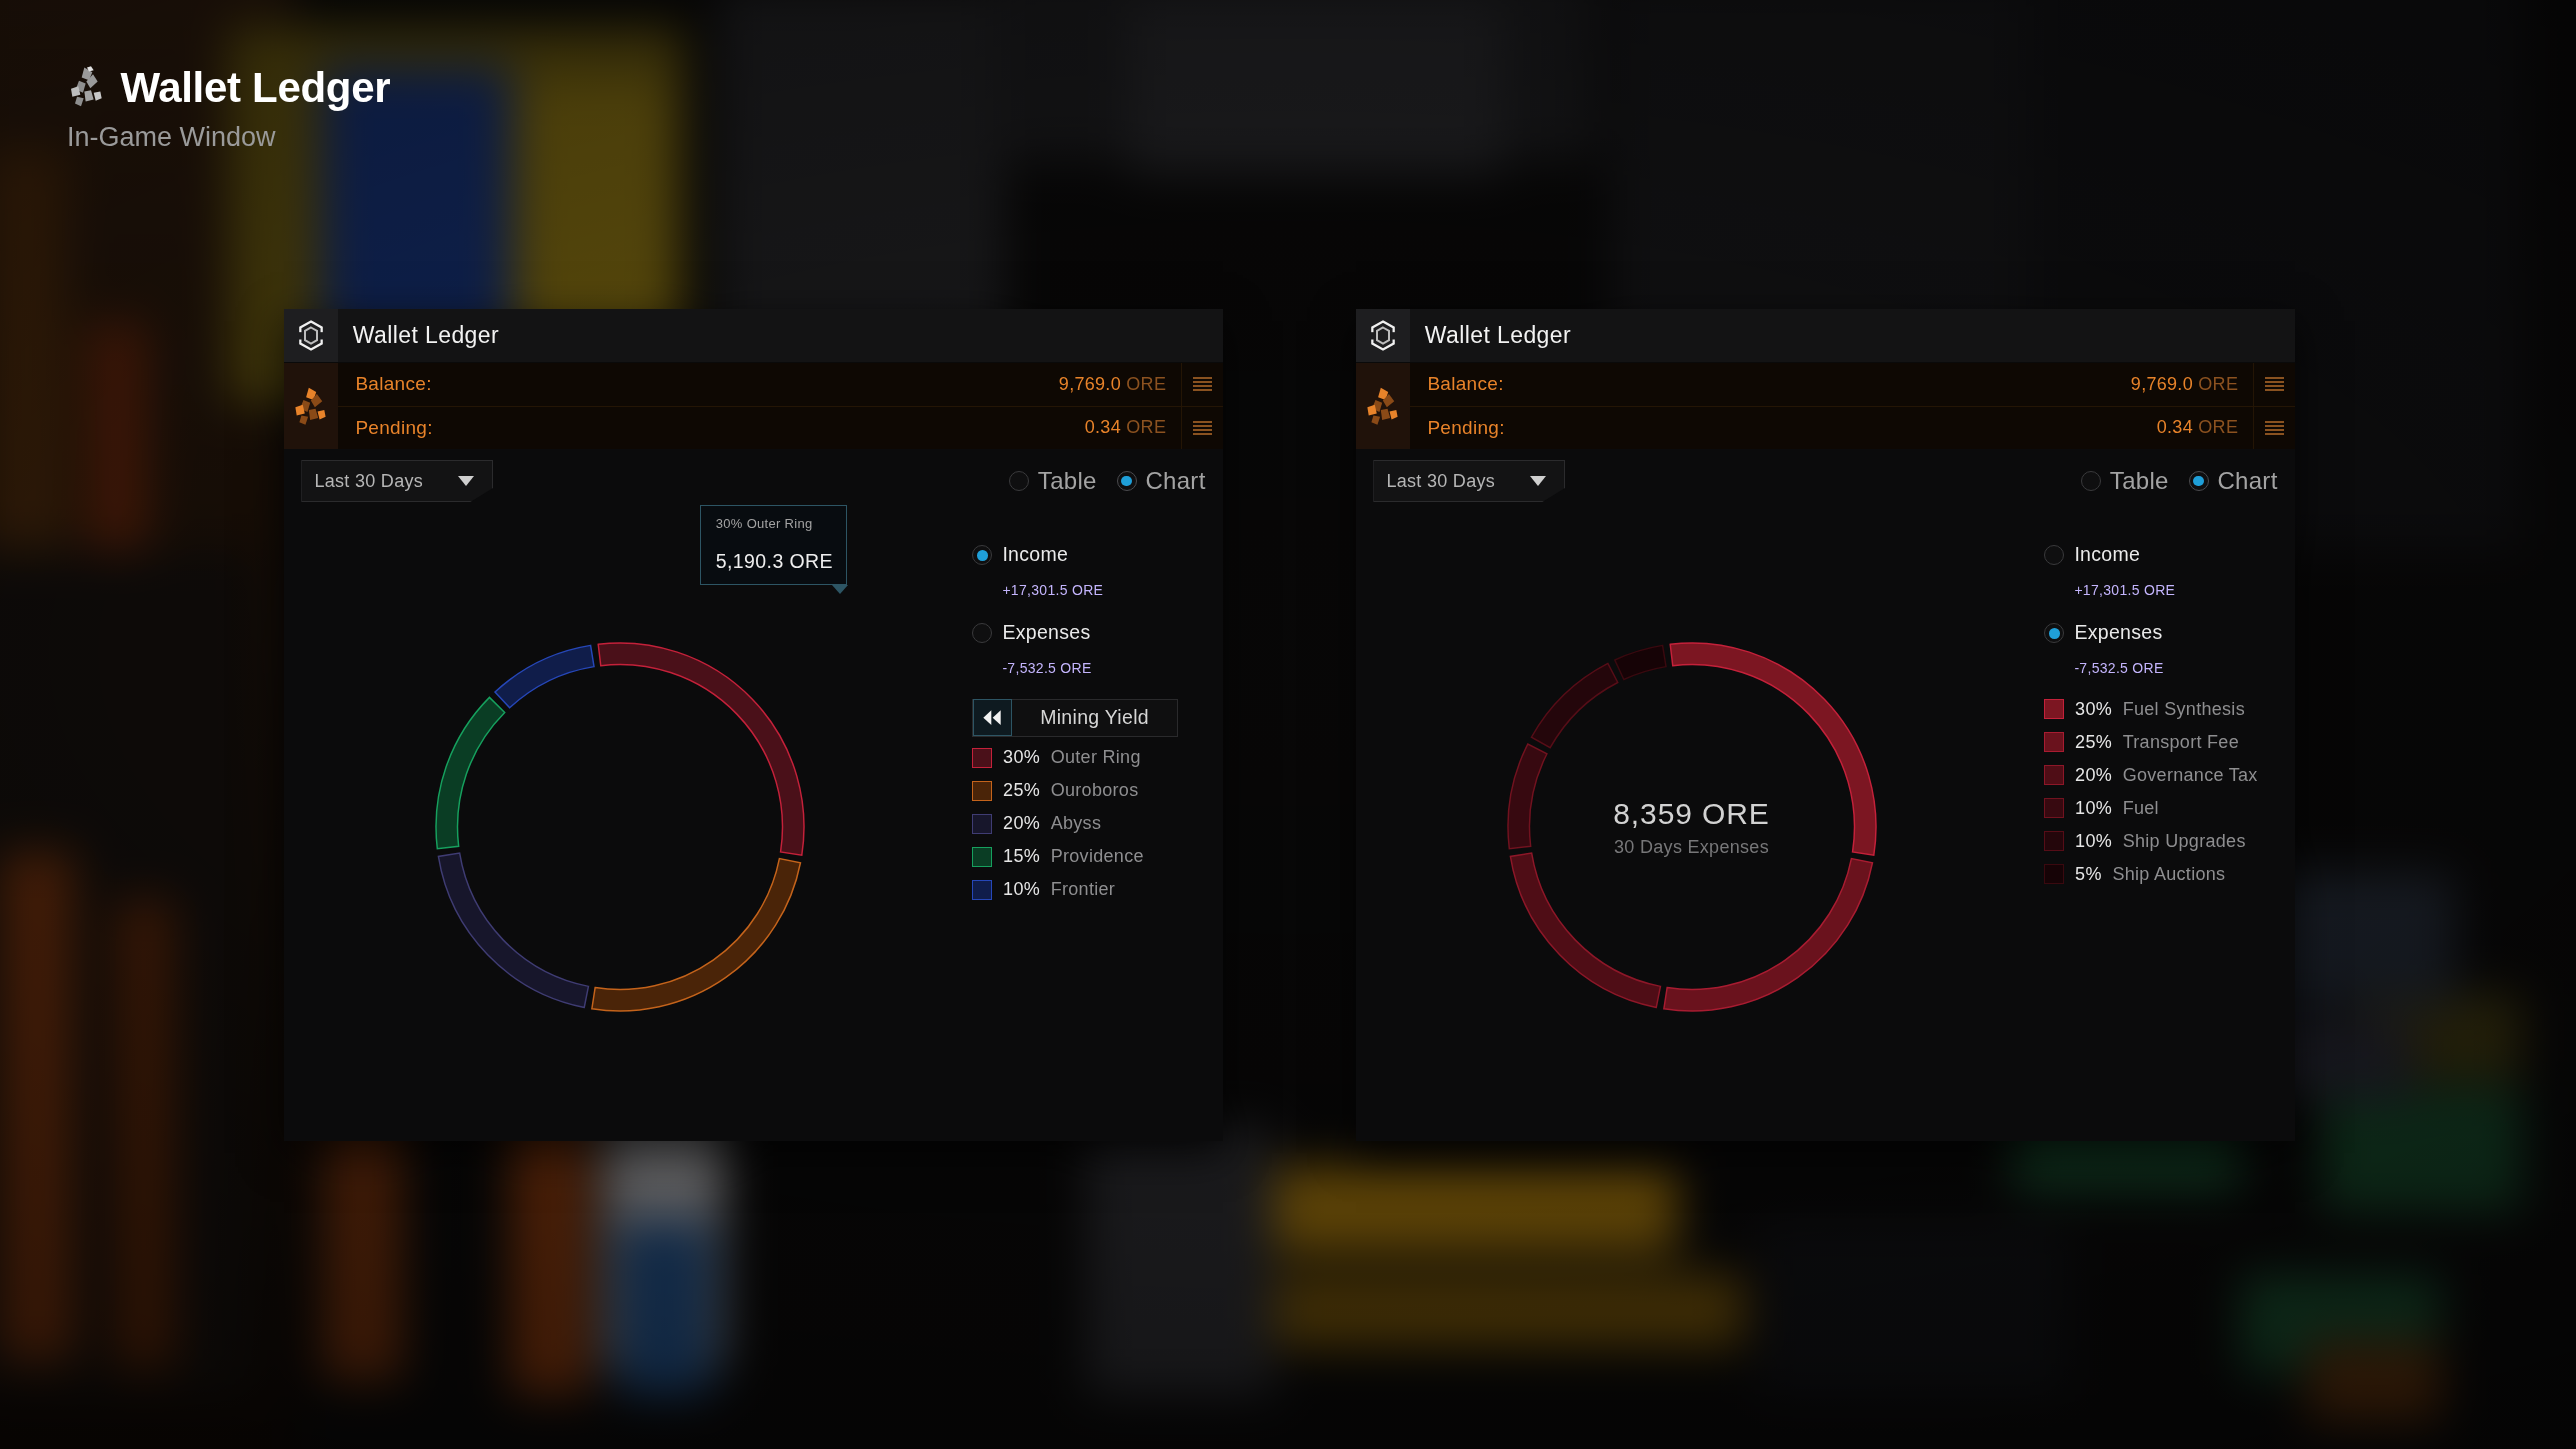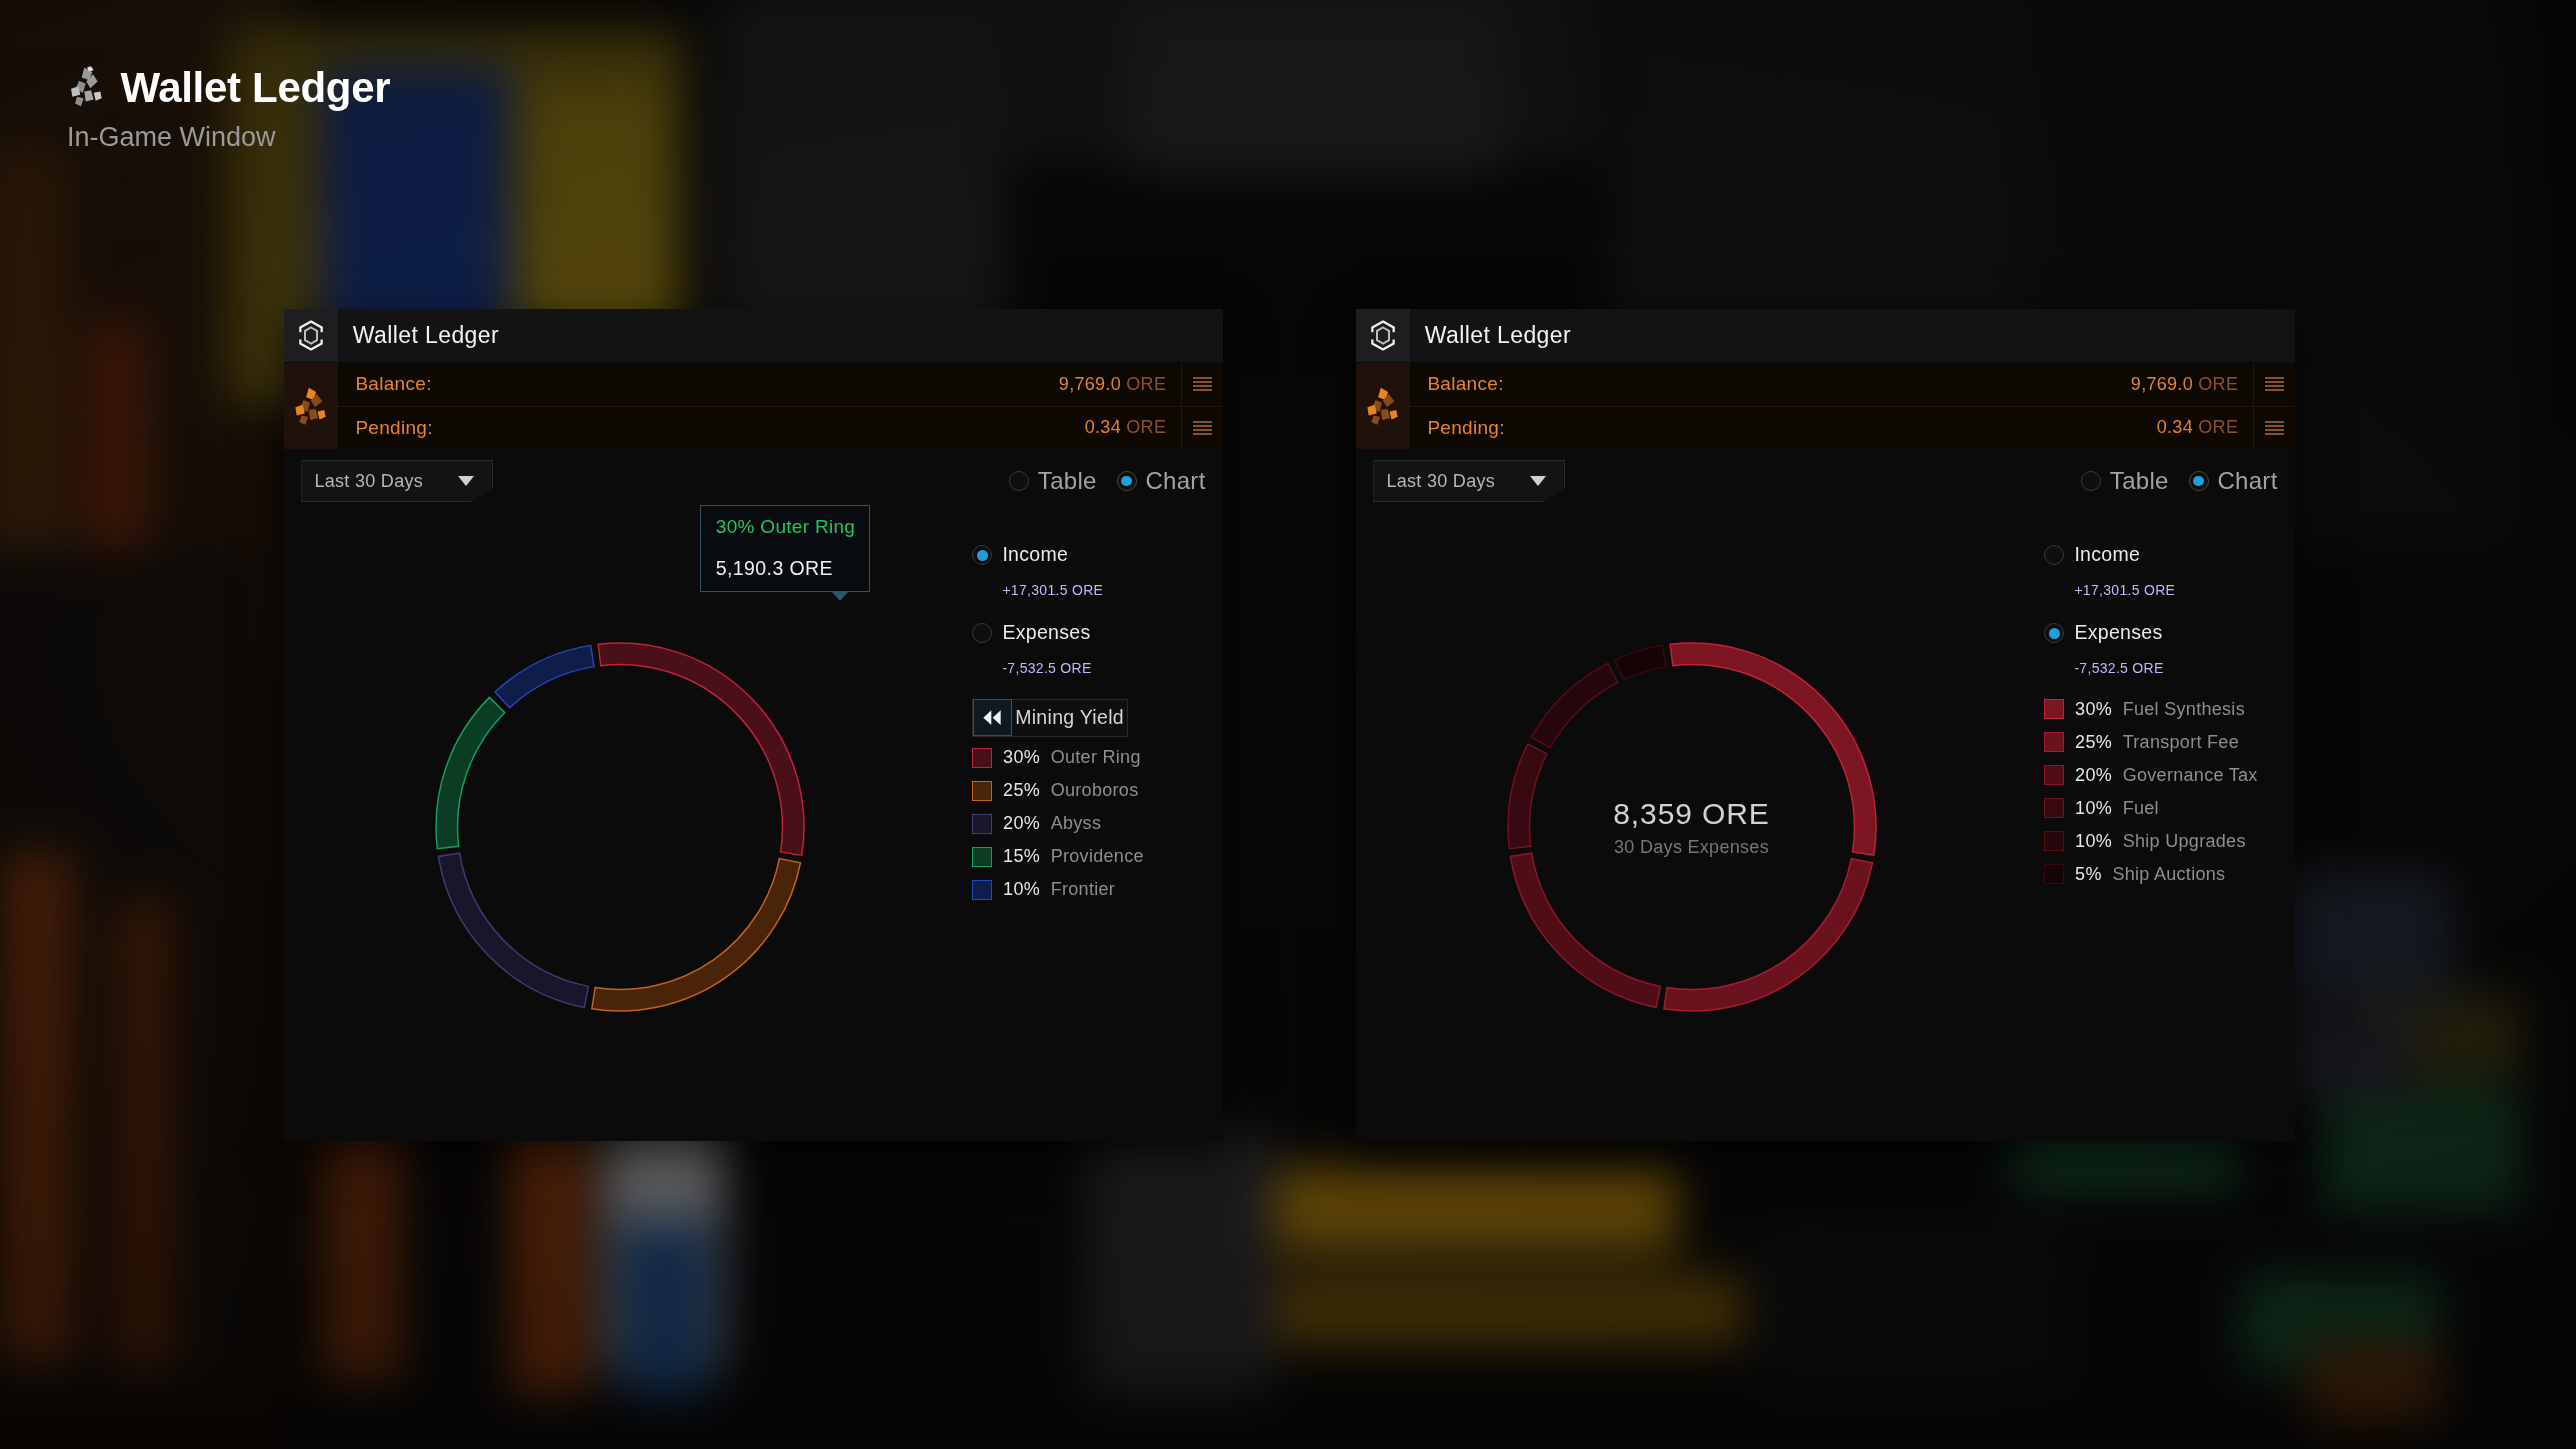--- a/index.html
+++ b/index.html
@@ -130,21 +130,21 @@
   }
   .donut-center .amt { font-size: 30px; color: #d2d2d2; letter-spacing: 0.9px; }
   .donut-center .sub { font-size: 18px; color: #777779; margin-top: 6px; letter-spacing: 0.3px; }
 
   
   .tooltip {
     position: absolute; background: rgba(8,13,17,0.80);
     border: 0.7px solid #2d5564; padding: 10px 13.4px 11.4px 14.8px;
     pointer-events: none;
   }
-  .tooltip .t1 { font-size: 19px; color: #22c55e; letter-spacing: 0.3px; text-align: center; }
+  .tooltip .t1 { font-size: 13px; color: #a3a3a3; letter-spacing: 0.3px; }
   .tooltip .t2 { font-size: 19.5px; color: #eeeeee; letter-spacing: 0.4px; margin-top: 19px; }
   .tooltip .tip-arrow {
     position: absolute; left: 131px; bottom: -9.4px;
     width: 0; height: 0;
     border-left: 8.7px solid transparent; border-right: 8.7px solid transparent;
     border-top: 9.4px solid #2d5564;
   }
 
   
   .legend { width: 268px; padding: 29.5px 0 0 17.4px; }
@@ -155,21 +155,21 @@
     display: flex; align-items: center; justify-content: center;
   }
   .srcrow.on .dot::after {
     content: ""; width: 10.7px; height: 10.7px; border-radius: 50%; background: #1f9fd8;
   }
   .srcrow .txt .nm { font-size: 19.5px; color: #eaeaea; letter-spacing: 0.3px; }
   .srcrow .txt .vl { font-size: 14px; color: #c4b5fd; letter-spacing: 0.3px; margin-top: 16px; }
 
   .backbtn {
     display: flex; align-items: stretch; height: 38px;
-    width: 156px; background: #0f0f10; border: 0.7px solid #2a2a2c;
+    width: 206px; background: #0f0f10; border: 0.7px solid #2a2a2c;
     margin: 5.4px 0 10.7px 0;
   }
   .backbtn .bico {
     width: 39px; background: #0e1a20; border-right: 0.7px solid #2d5564;
     border-left: 0.7px solid #2d5564; border-top: 0.7px solid #2d5564; border-bottom: 0.7px solid #2d5564;
     margin: -0.7px 0 -0.7px -0.7px;
     display: flex; align-items: center; justify-content: center;
   }
   .backbtn .blabel {
     flex: 1; display: flex; align-items: center; justify-content: center;

